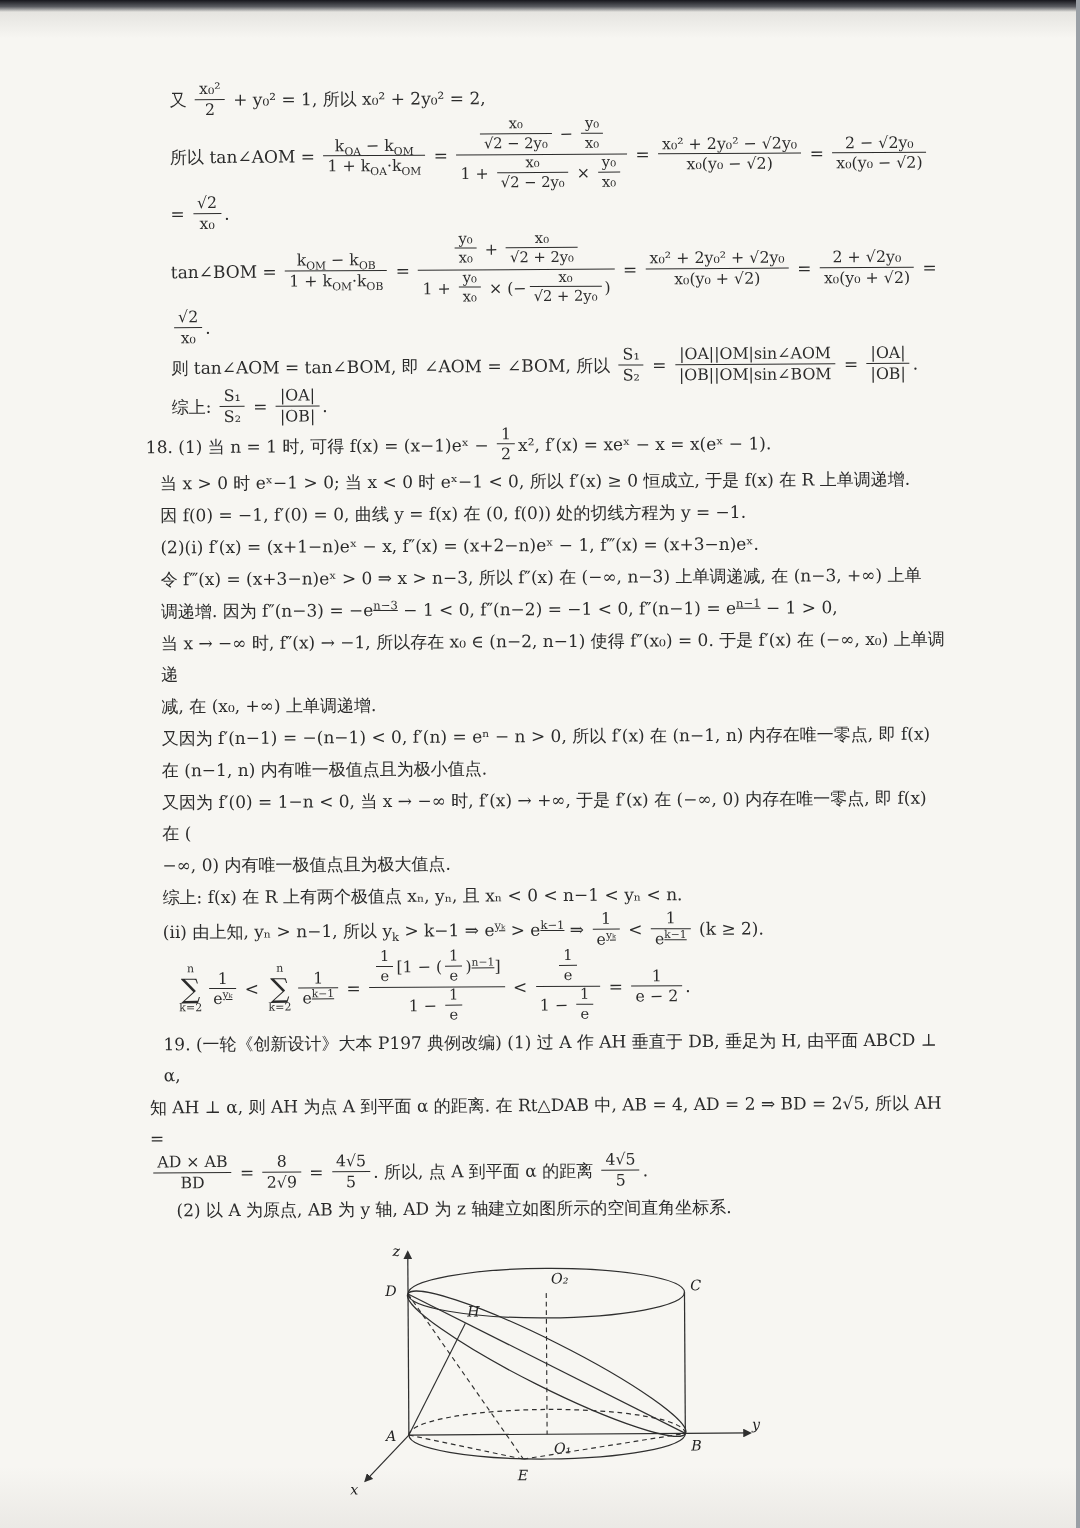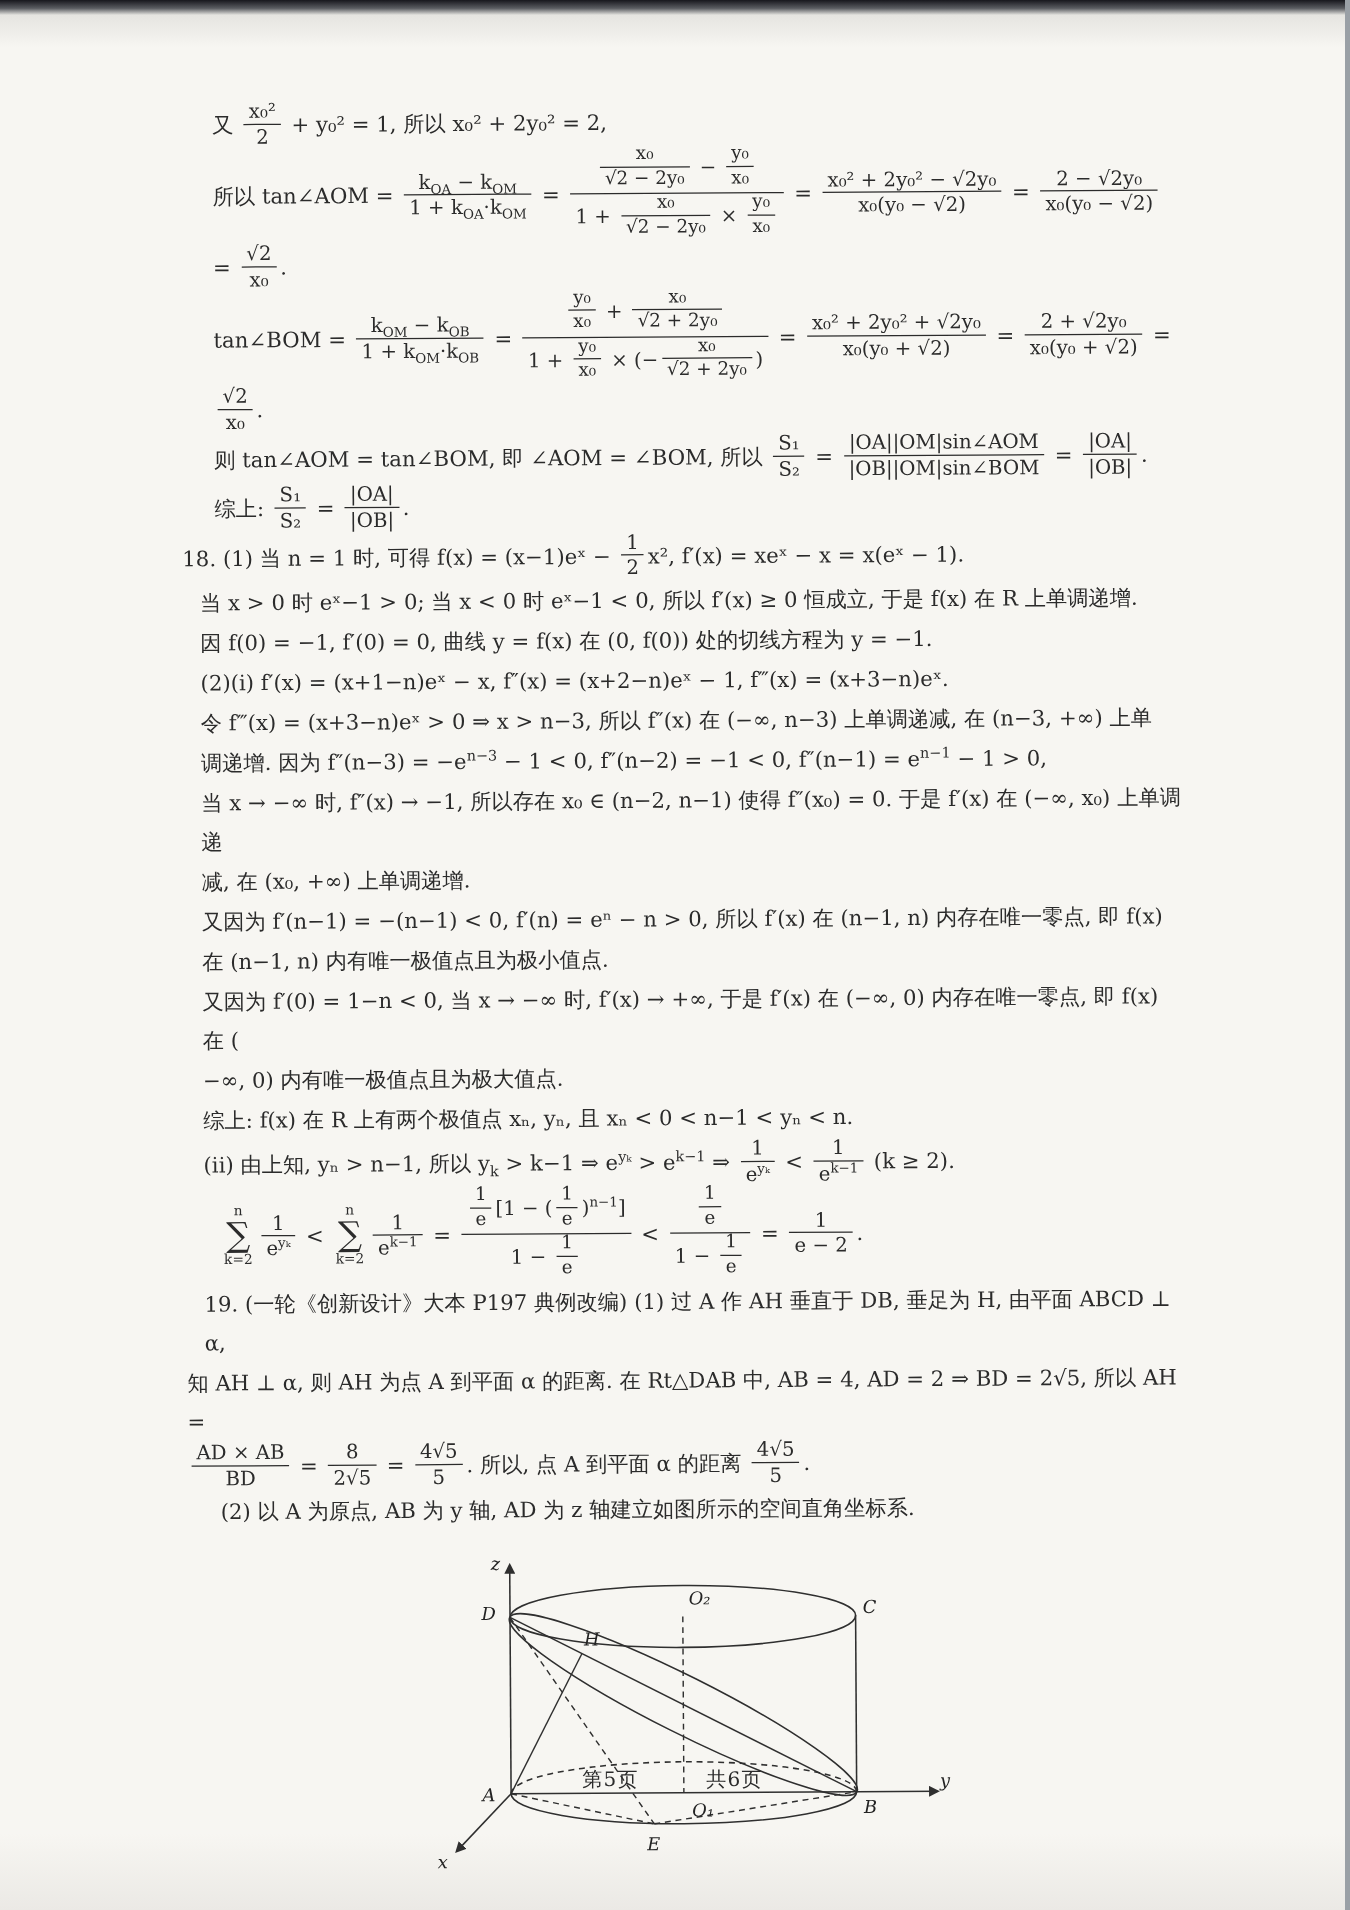--- a/index.html
+++ b/index.html
@@ -36,21 +36,21 @@
   .fden { display:block; padding:1px 4px 0; }
 
   
   .bigsum {
     display:inline-flex; flex-direction:column; align-items:center;
     vertical-align:middle; line-height:1; margin:0 4px; position:relative; top:-2px;
   }
   .sumtop,.sumbot { font-size:11px; line-height:1.1; }
   .sumsign { font-size:27px; line-height:1; }
 
-  sup { font-size:68%; line-height:0; }
+  sup { font-size:68%; line-height:0;text-decoration:underline; }
   sub { font-size:68%; line-height:0;margin-top:24px; }
 
   .figure { margin:10px auto 0; width:420px; }
   .figure svg { display:block; width:420px; height:286px; }
 
   .footer {
     position:absolute; left:0; right:0; top:1414px; text-align:center;
     font-size:16px; color:#2b2b2b; letter-spacing:1px;
   }
   .footer span { margin:0 24px; }
@@ -202,21 +202,21 @@
             <span class="fnum">1</span>
             <span class="fden">e − 2</span>
           </span>.</div>
         <div class="line body">19. (一轮《创新设计》大本 P197 典例改编) (1) 过 A 作 AH 垂直于 DB, 垂足为 H, 由平面 ABCD ⊥ α,</div>
         <div class="line flush">知 AH ⊥ α, 则 AH 为点 A 到平面 α 的距离. 在 Rt△DAB 中, AB = 4, AD = 2 ⇒ BD = 2√5, 所以 AH =</div>
         <div class="line flush"><span class="frac">
             <span class="fnum">AD × AB</span>
             <span class="fden">BD</span>
           </span> = <span class="frac">
             <span class="fnum">8</span>
-            <span class="fden">2√5</span>
+            <span class="fden">2√9</span>
           </span> = <span class="frac">
             <span class="fnum">4√5</span>
             <span class="fden">5</span>
           </span>. 所以, 点 A 到平面 α 的距离 <span class="frac">
             <span class="fnum">4√5</span>
             <span class="fden">5</span>
           </span>.</div>
         <div class="line ind1">(2) 以 A 为原点, AB 为 y 轴, AD 为 z 轴建立如图所示的空间直角坐标系.</div>
       </div>
 
@@ -263,17 +263,13 @@
           <text x="222" y="230">O₁</text>
           <text x="366" y="228">B</text>
           <text x="430" y="206">y</text>
           <text x="8" y="272">x</text>
           <text x="184" y="258">E</text>
         </g>
       </svg>
     </figure>
   </main>
 
-  <footer class="footer">
-    <span>第5页</span>
-    <span>共6页</span>
-  </footer>
 </div>
 
 </body></html>

